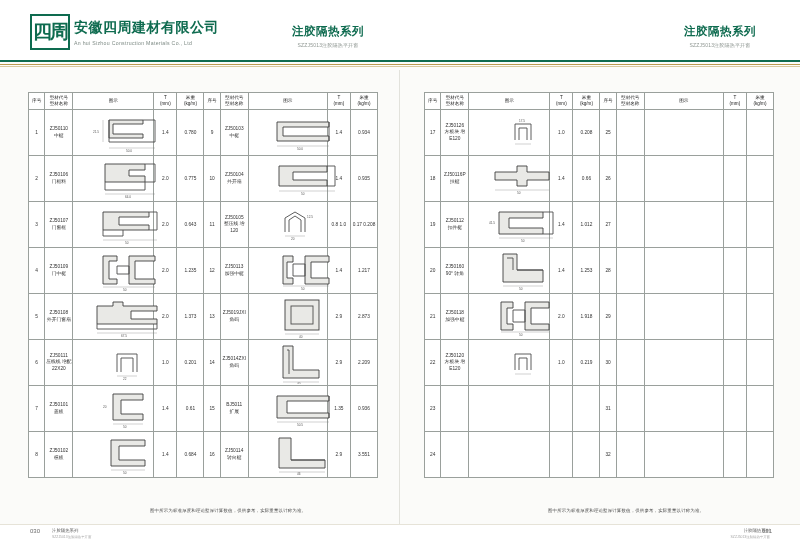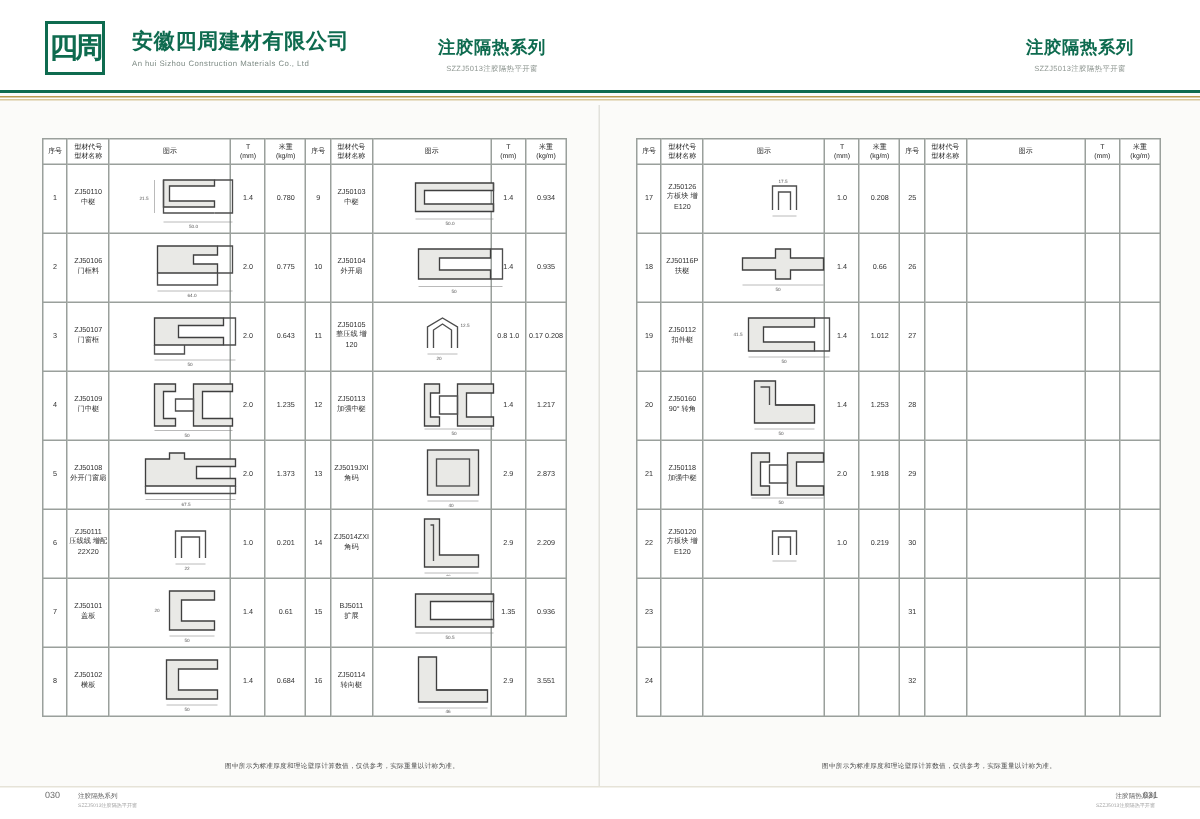--- a/index.html
+++ b/index.html
@@ -43,21 +43,21 @@
   .logo-badge {
     width: 40px; height: 36px;
     border: 2px solid #0e6b4f;
     display: flex; align-items: center; justify-content: center;
     color: #0e6b4f;
     font-family: "DejaVu Serif", serif;
     font-size: 19px;
     font-weight: bold;
     letter-spacing: -2px;
   }
-  .company-block { margin-left: 18px; }
+  .company-block { margin-left: 4px; }
   .company-cn {
     color: #0e6b4f;
     font-size: 14px;
     font-weight: bold;
     letter-spacing: 0.5px;
   }
   .company-en {
     color: #7d8a84;
     font-size: 5.2px;
     letter-spacing: 0.3px;

